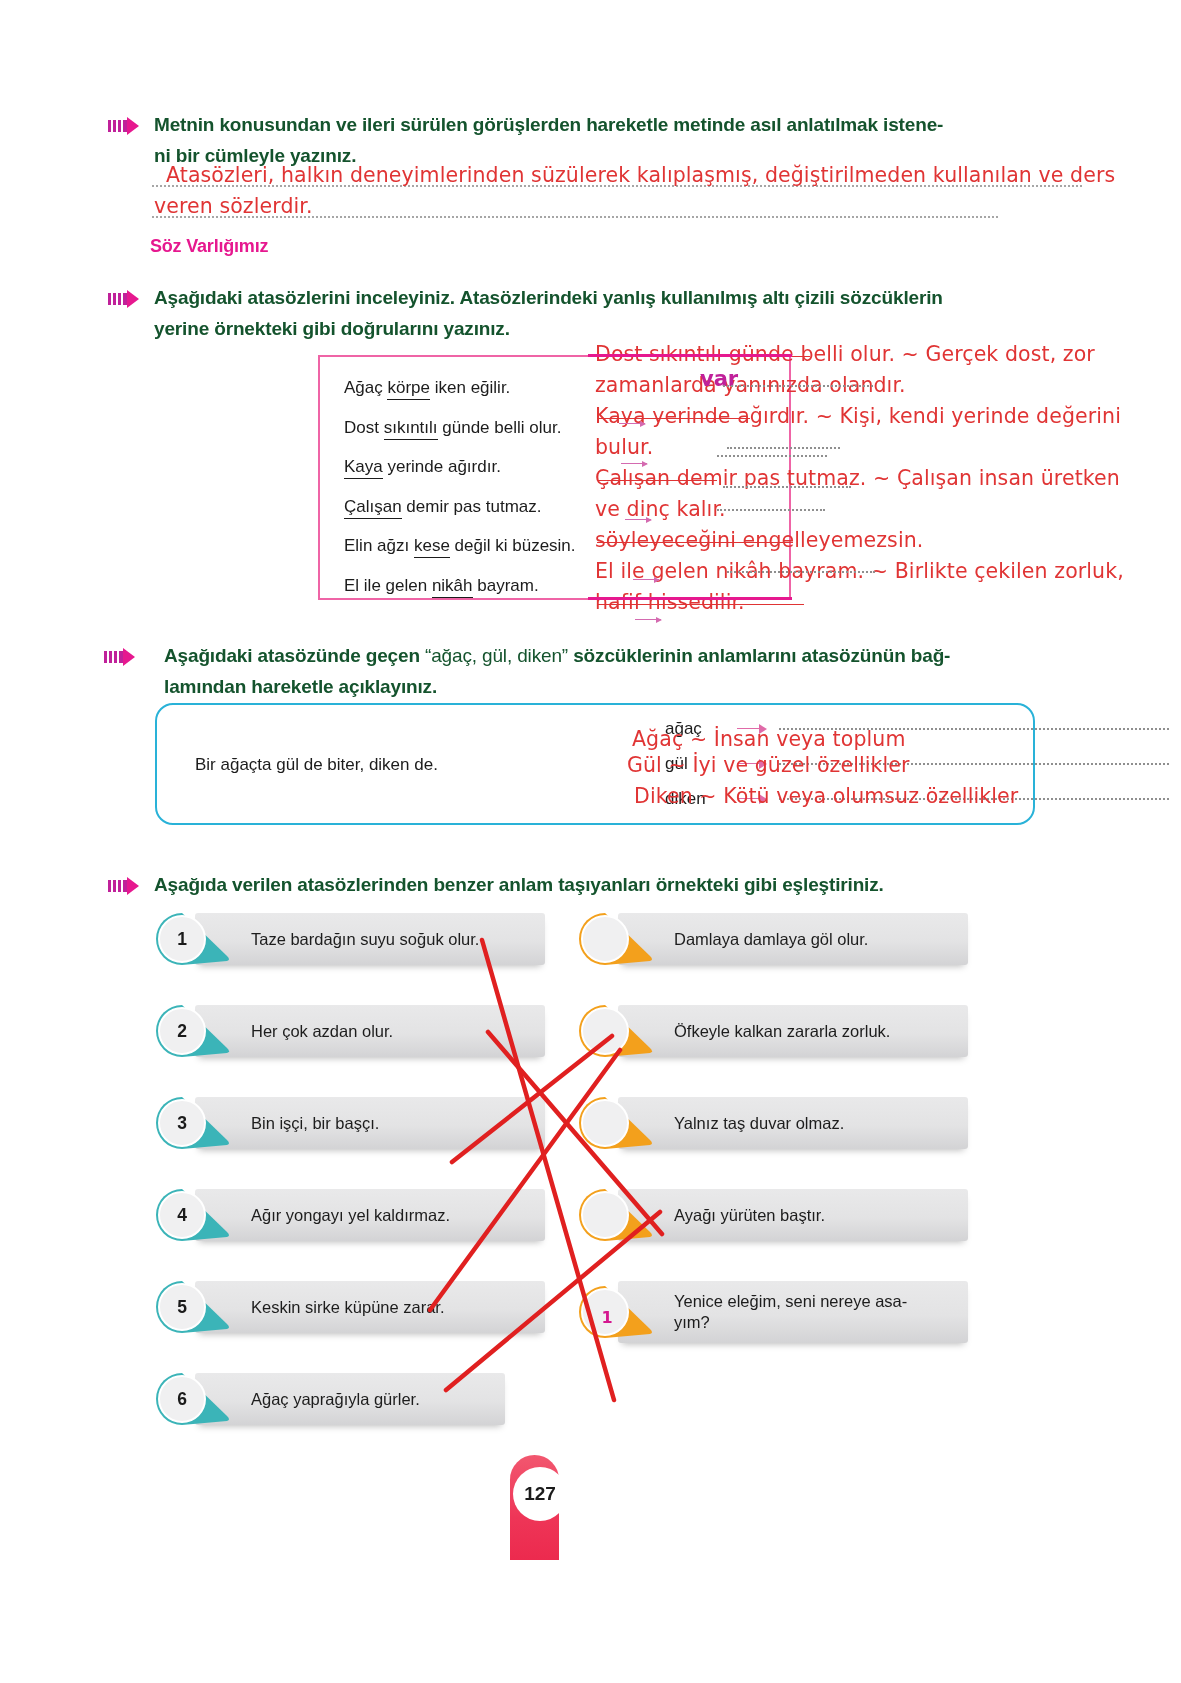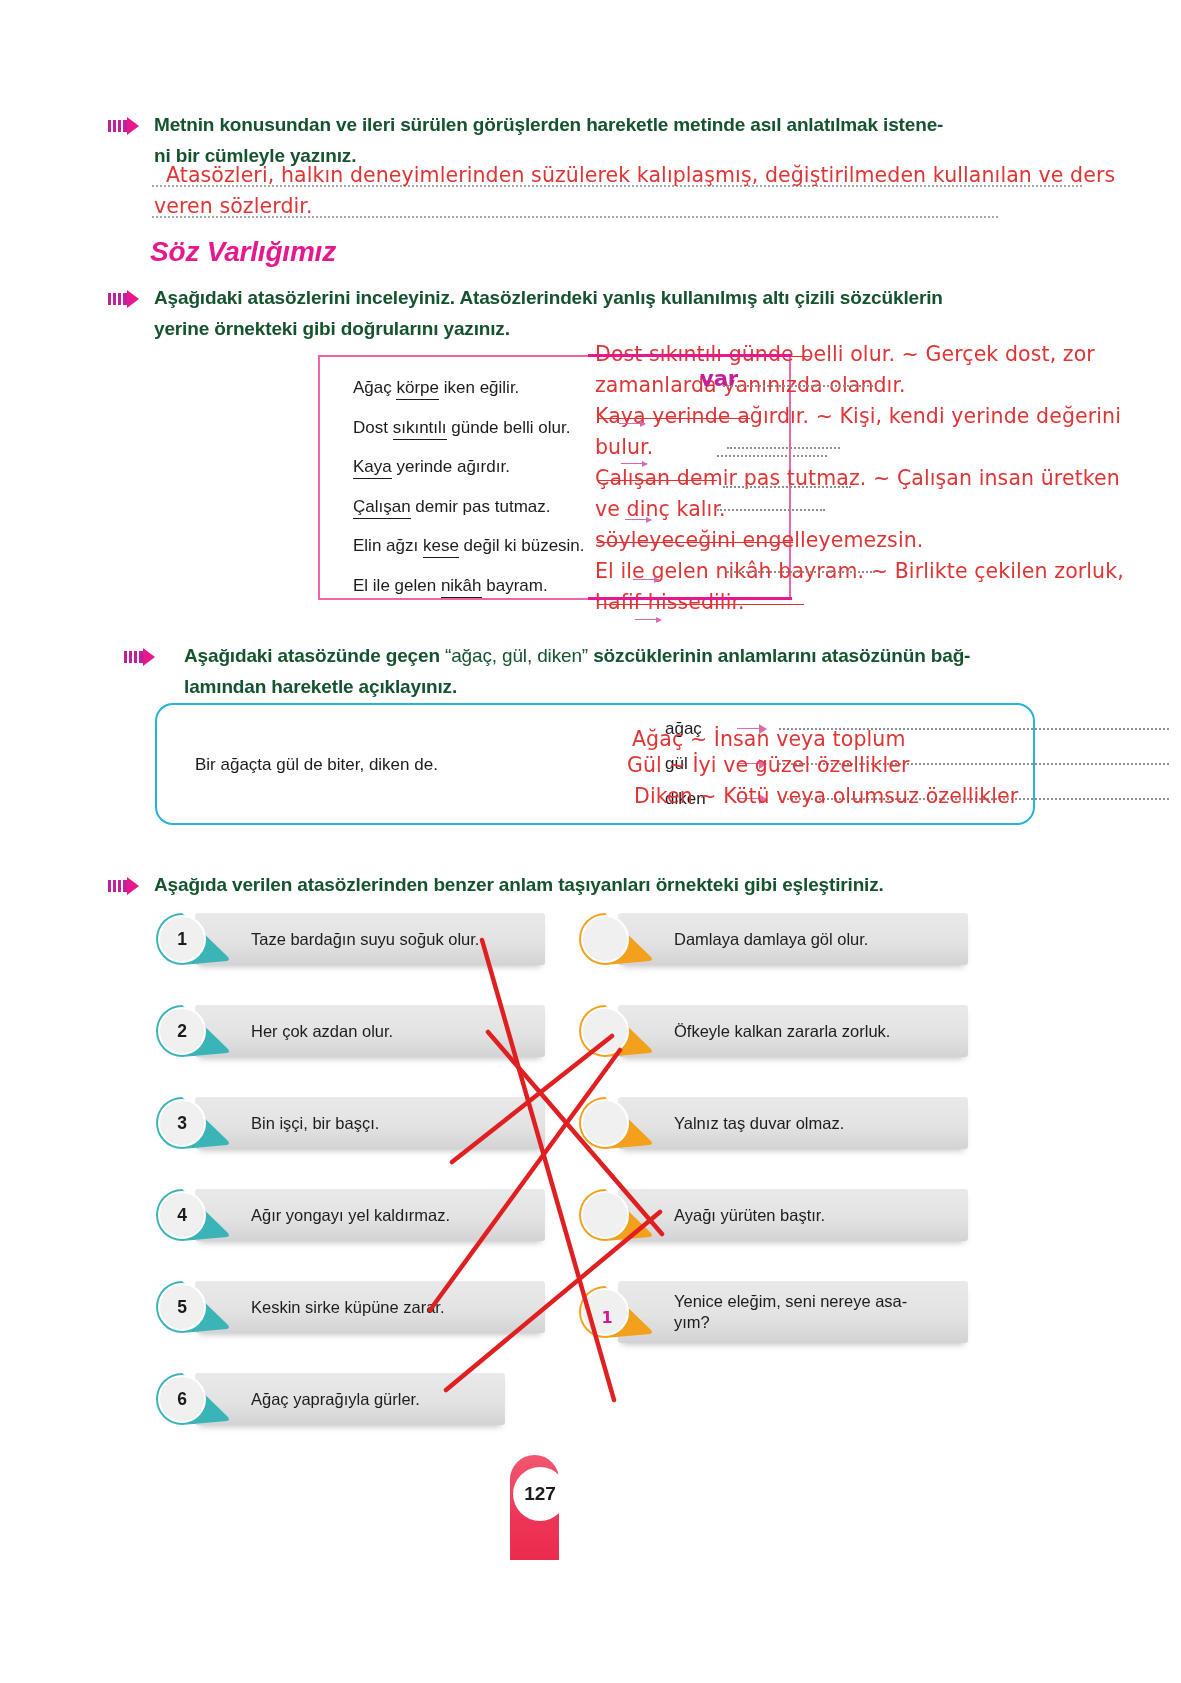--- a/index.html
+++ b/index.html
@@ -86,40 +86,38 @@
     white-space: nowrap;
   }
   #q1-answer .ln.l2 .txt { left: 2px; }
   #q1-answer .ln.l2 .rule { left: 0; right: 84px; }
 
   
   #soz-heading {
     position: absolute;
     left: 150px;
     top: 236px;
-    font-size: 28px;
+    font-size: 18px;
     font-weight: bold;
-    font-style: italic;
     color: #e6188f;
     letter-spacing: -0.2px;
   }
 
   
   #proverb-box {
     position: absolute;
     left: 318px;
     top: 355px;
     width: 473px;
     height: 245px;
     border: 2.5px solid #ef64a6;
     background: #ffffff;
   }
   #proverb-box .plist {
     padding: 22px 0 0 24px;
-    margin-left: 9px;
   }
   #proverb-box .pitem {
     font-size: 17px;
     color: #1c1c1c;
     line-height: 1;
     margin-bottom: 22.5px;
     white-space: nowrap;
   }
   #proverb-box .pitem u {
     text-decoration: none;
@@ -416,21 +414,21 @@
     <span class="miniarrow" style="left:24px; top:84px; width:26px;"></span>
     <span class="miniarrow" style="left:26px; top:124px; width:26px;"></span>
     <span class="miniarrow" style="left:30px; top:180px; width:26px;"></span>
     <span class="miniarrow" style="left:38px; top:240px; width:26px;"></span>
     <span class="miniarrow" style="left:40px; top:280px; width:26px;"></span>
   </div>
 
   <span class="pink-rule" style="left:588px; top:354px; width:204px;"></span>
   <span class="pink-rule" style="left:588px; top:597px; width:204px;"></span>
 
-  <div class="prompt" style="left:124px; top:641px; width:900px;gap:24px;">
+  <div class="prompt" style="left:104px; top:641px; width:900px;gap:24px;">
     <span class="arrow-icon">
       <span class="bars"></span>
         <span class="head"></span>
     </span>
     <span class="prompt-text">
       <span>Aşağıdaki atasözünde geçen </span><span class="reg">“ağaç, gül, diken”</span><span> sözcüklerinin anlamlarını atasözünün bağ-</span><br>
       <span>lamından hareketle açıklayınız.</span>
     </span>
   </div>
 

